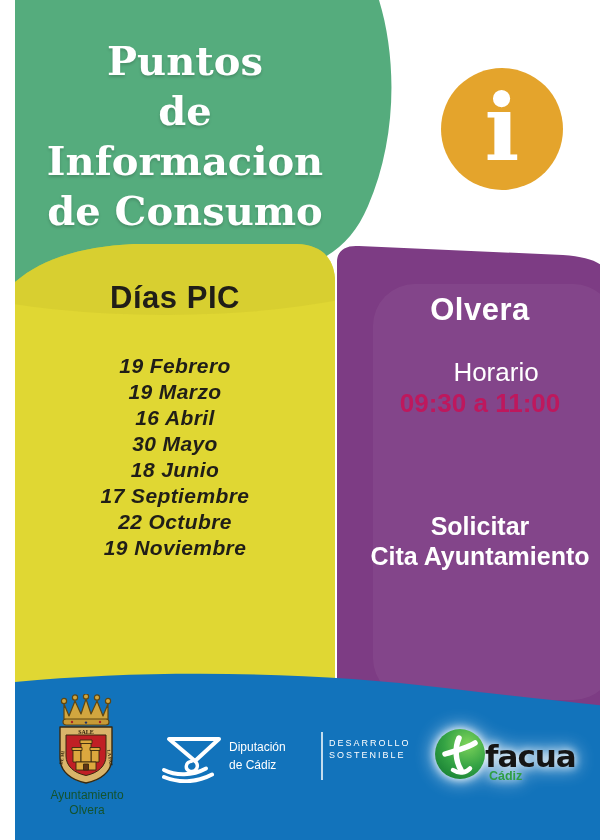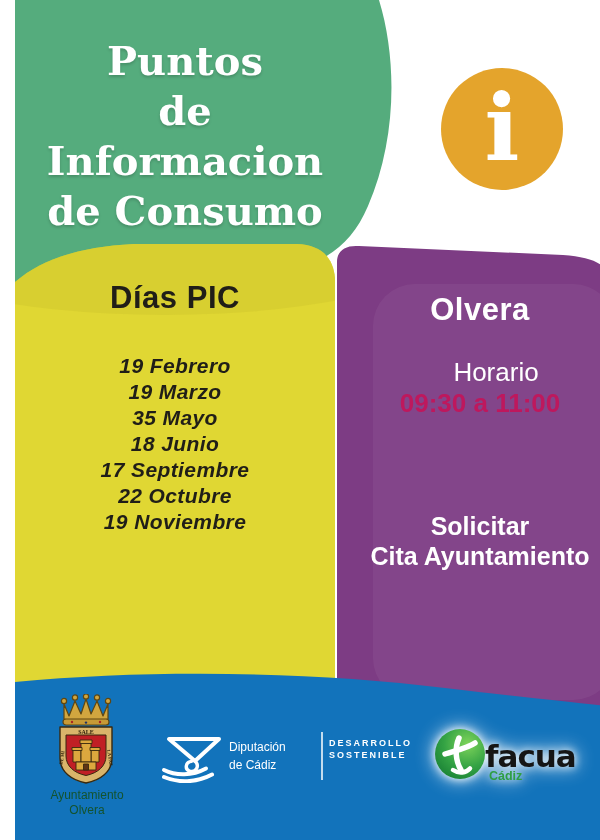--- a/index.html
+++ b/index.html
@@ -54,21 +54,21 @@
   .coat{position:absolute;left:41px;top:694px;width:60px;height:92px;}
   .dip-mark{position:absolute;left:146px;top:735px;width:66px;height:48px;}
   .dip-name{
     position:absolute;left:214px;top:738px;color:#fff;
     font-size:12px;line-height:18px;font-weight:normal;
   }
   .dip-divider{position:absolute;left:306px;top:732px;width:2px;height:48px;
     background:rgba(255,255,255,0.75);}
   .dip-program{
     position:absolute;left:314px;top:737px;color:#fff;
-    font-size:9px;line-height:12px;font-weight:bold;letter-spacing:2px;
+    font-size:9px;line-height:12px;font-weight:normal;letter-spacing:2px;
   }
   .facua-wrap{
     position:absolute;left:416px;top:724px;width:146px;height:62px;
     filter:drop-shadow(0 0 4px rgba(255,255,255,0.95)) drop-shadow(0 0 9px rgba(255,255,255,0.75));
   }
 </style>
 </head>
 <body>
 
 <div class="poster">
@@ -105,21 +105,22 @@
     <div>de Informacion</div>
     <div>de Consumo</div>
   </div>
 
   <div class="info-glyph">i</div>
 
   <div class="pic-heading">Días PIC</div>
   <div class="pic-dates">
     <div>19 Febrero</div>
     <div>19 Marzo</div>
-    <div>35 Mayo</div>
+    <div>16 Abril</div>
+    <div>30 Mayo</div>
     <div>18 Junio</div>
     <div>17 Septiembre</div>
     <div>22 Octubre</div>
     <div>19 Noviembre</div>
   </div>
 
   <div class="loc-name">Olvera</div>
   <div class="loc-hours-label">Horario</div>
   <div class="loc-hours">09:30 a 11:00</div>
   <div class="loc-appointment">

